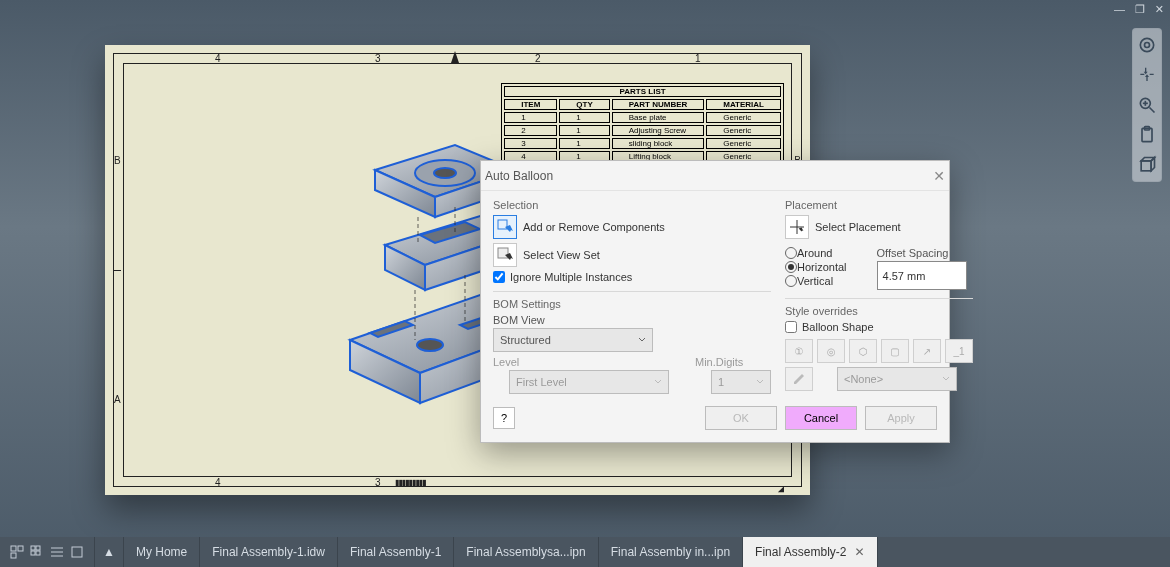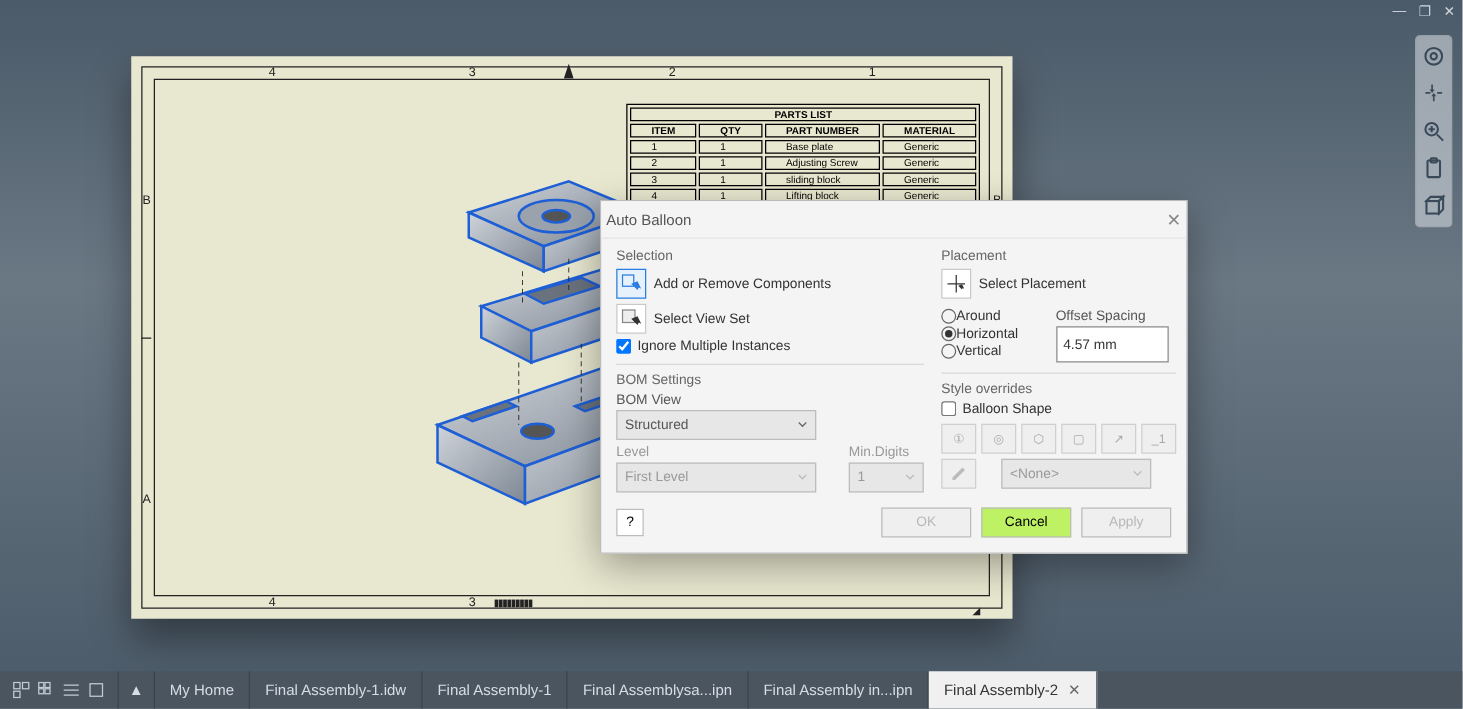--- a/index.html
+++ b/index.html
@@ -60,37 +60,37 @@
   .sec-label { color:#666; margin-bottom:4px; }
   .btn-row { display:flex; align-items:center; gap:6px; margin:4px 0; }
   .icon-btn { width:24px; height:24px; border:1px solid #c8c8c8; background:#fff; display:flex; align-items:center; justify-content:center; cursor:pointer; }
   .icon-btn.highlight { border:1px solid #2a7de1; background:#e6f1fc; }
   .icon-btn svg { width:16px; height:16px; }
   .chk { display:flex; align-items:center; gap:5px; margin:4px 0; }
   .chk input { width:12px; height:12px; }
   .divider { height:1px; background:#d8d8d8; margin:8px 0 6px; }
   .sublabel { color:#555; margin:4px 0 2px; }
   .select { width:160px; height:24px; border:1px solid #bcbcbc; background:#e7e7e7; color:#555; font-size:11px; padding:0 6px; display:flex; align-items:center; justify-content:space-between; cursor:pointer; }
-  .select.disabled { color:#9a9a9a; }
+  .select.disabled { color:#9a9a9a;margin-left:16px; }
   .select-sm { width:60px; }
   .row2 { display:flex; gap:26px; align-items:flex-end; }
   .radio { display:flex; align-items:flex-start; gap:0; margin:2px 0; }
   .radio .dot { width:12px; height:12px; border:1px solid #666; border-radius:50%; display:flex; align-items:center; justify-content:center; }
   .radio .dot.inner::after { content:""; width:6px; height:6px; background:#333; border-radius:50%; }
   .offset-row { display:flex; align-items:center; gap:30px; }
   .textfield { width:90px; height:29px; border:1px solid #888; background:#fff; display:flex; align-items:center; padding:0 5px; font-size:11px; }
   .shape-row { display:flex; gap:4px; margin:6px 0 4px; }
   .shape-btn { width:28px; height:24px; border:1px solid #cfcfcf; background:#efefef; color:#aaa; display:flex; align-items:center; justify-content:center; font-size:10px; }
-  .symbol-row { display:flex; gap:20px; align-items:center; }
+  .symbol-row { display:flex; gap:8px; align-items:center; }
   .dialog-footer { display:flex; align-items:center; padding:8px 12px 12px; gap:8px; }
   .help-btn { width:22px; height:22px; border:1px solid #bcbcbc; background:#fff; display:flex; align-items:center; justify-content:center; font-size:11px; cursor:pointer; }
   .spacer { flex:1; }
   .dlg-btn { width:72px; height:24px; border:1px solid #bcbcbc; background:#efefef; font-size:11px; display:flex; align-items:center; justify-content:center; cursor:pointer; }
   .dlg-btn.disabled { color:#b8b8b8; background:#efefef; }
-  .dlg-btn.default { background:#bef264; }
+  .dlg-btn.default { background:#f0abfc; }
 
   
   .tabbar { position:absolute; left:0; right:0; bottom:0; height:30px; background:#4a5560; display:flex; align-items:stretch; font-size:12px; color:#d6dde4; }
   .tabbar .view-icons { display:flex; align-items:center; gap:6px; padding:0 10px; border-right:1px solid #3b444d; }
   .tabbar .view-icons svg { width:14px; height:14px; color:#c3ccd5; }
   .tabbar .caret { padding:0 8px; display:flex; align-items:center; border-right:1px solid #3b444d; cursor:pointer; }
   .tabbar .tab { padding:0 12px; display:flex; align-items:center; gap:8px; border-right:1px solid #3b444d; cursor:pointer; white-space:nowrap; }
   .tabbar .tab.active { background:#f0f0f0; color:#333; }
   .tabbar .tab .x { color:#666; }
   .caret-svg { width:8px; height:8px; }

